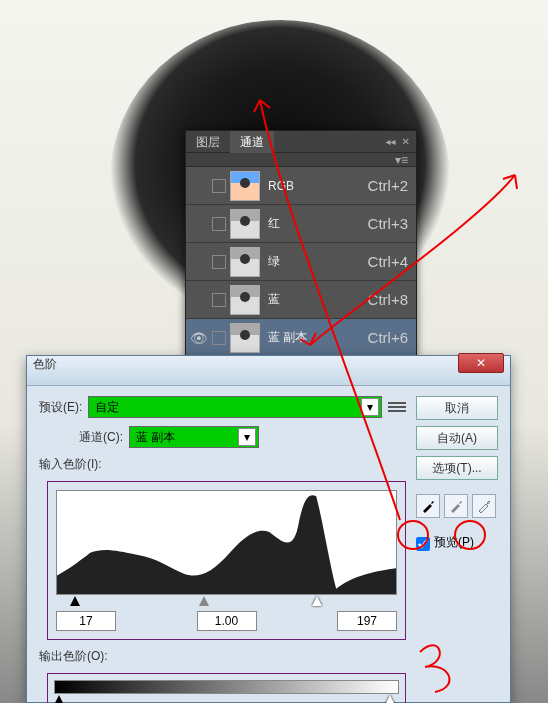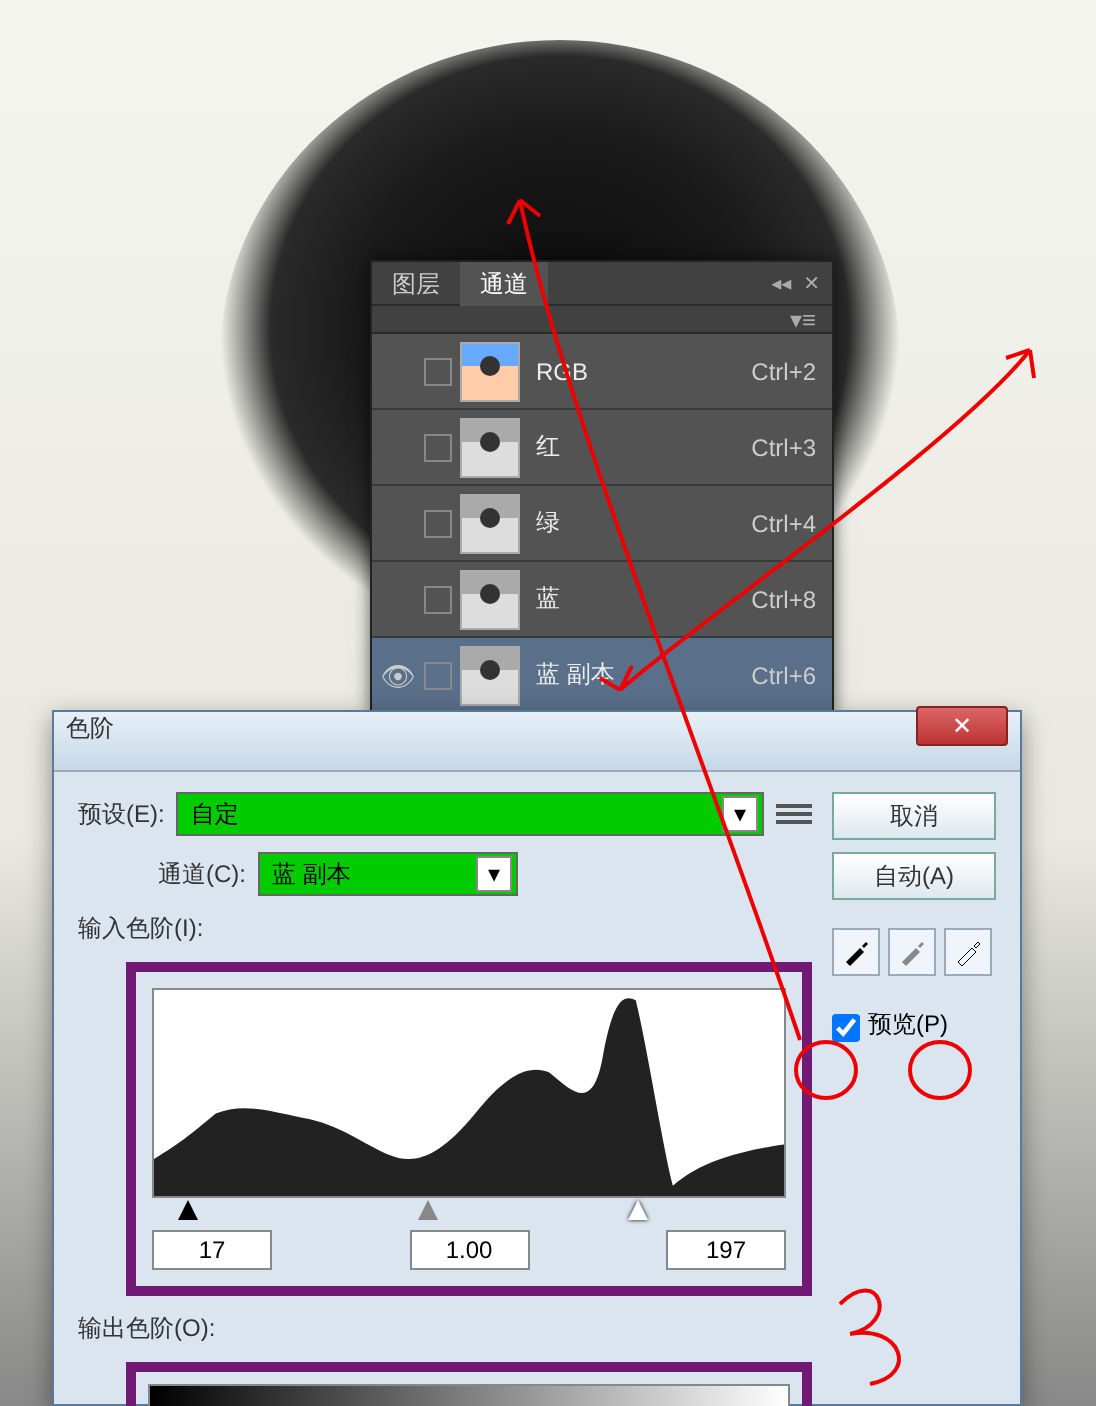--- a/index.html
+++ b/index.html
@@ -17,39 +17,39 @@
 .panel-icons span{cursor:pointer;font-size:10px}
 .channel-row{display:flex;align-items:center;height:38px;border-bottom:1px solid #3a3a3a;padding-right:8px}
 .channel-row.selected{background:#5a6f8a}
 .vis-col{width:26px;display:flex;justify-content:center;color:#ccc;font-size:14px}
 .chk{width:14px;height:14px;border:1px solid #888;margin:0 4px 0 0}
 .thumb{width:30px;height:30px;border:1px solid #aaa;background:#ddd;display:flex;align-items:center;justify-content:center;overflow:hidden;margin-right:8px}
 .thumb.rgb{background:linear-gradient(180deg,#6af 0%,#6af 40%,#fca 40%,#fca 100%)}
 .thumb.bw{background:linear-gradient(180deg,#aaa 0%,#aaa 40%,#ddd 40%,#ddd 100%)}
 .thumb .head{width:10px;height:10px;background:#333;border-radius:50%;margin-top:-6px}
 .ch-name{color:#eee;flex:1}
-.ch-short{color:#ccc;font-size:12px}
+.ch-short{color:#ccc;font-size:15px}
 
 
 .levels-dialog{position:absolute;top:355px;left:26px;width:485px;height:348px;background:#dbe5f0;border:1px solid #5a7a9a;box-shadow:0 4px 12px rgba(0,0,0,.4)}
 .titlebar{height:30px;background:linear-gradient(180deg,#e8f0f8,#c5d8e8);display:flex;align-items:flex-end;padding:12px 6px;border-bottom:1px solid #9ab}
 .titlebar-text{flex:1;color:#333}
 .win-close{width:46px;height:20px;background:linear-gradient(180deg,#d66,#b33);border:1px solid #822;border-radius:2px;display:flex;align-items:center;justify-content:center;color:#fff;cursor:pointer}
 .dlg-body{display:flex;padding:10px 12px;gap:10px}
 .dlg-left{flex:1}
 .dlg-right{width:82px;display:flex;flex-direction:column;gap:6px}
 .row{display:flex;align-items:center;margin-bottom:8px;gap:6px}
 .lbl{color:#333}
 .preset-select{flex:1;height:22px;background:#0c0;border:1px solid #666;display:flex;align-items:center;padding:0 6px;color:#000;position:relative}
 .preset-select .arrow{position:absolute;right:2px;width:18px;height:18px;background:#fff;border:1px solid #888;display:flex;align-items:center;justify-content:center}
 .channel-select{width:130px;height:22px;background:#0c0;border:1px solid #666;display:flex;align-items:center;padding:0 6px;color:#000;position:relative}
 .channel-select .arrow{position:absolute;right:2px;width:18px;height:18px;background:#fff;border:1px solid #888;display:flex;align-items:center;justify-content:center}
 .menu-icon{width:18px;height:18px;display:flex;flex-direction:column;justify-content:center;gap:2px;cursor:pointer}
 .menu-icon div{height:2px;background:#555}
-.group-frame{border:5px solid #701a75;padding:8px;margin-left:24px}
+.group-frame{border:1px solid #701a75;padding:8px;margin-left:8px}
 .histogram{width:100%;height:105px;background:#fff;border:1px solid #888;position:relative;overflow:hidden}
 .histo-svg{width:100%;height:100%}
 .slider-track{position:relative;height:14px}
 .tri{position:absolute;width:0;height:0;border-left:5px solid transparent;border-right:5px solid transparent;top:1px;cursor:pointer}
 .tri.black{border-bottom:10px solid #000}
 .tri.gray{border-bottom:10px solid #888}
 .tri.white{border-bottom:10px solid #fff;filter:drop-shadow(0 0 1px #000)}
 .num-row{display:flex;justify-content:space-between;margin-top:2px}
 .num-input{width:60px;height:20px;border:1px solid #888;background:#fff;text-align:center;line-height:18px}
 .output-grad{width:100%;height:14px;background:linear-gradient(90deg,#000,#fff);border:1px solid #888}
@@ -186,20 +186,21 @@
         <div class="slider-track">
           <div class="tri black" style="left:0%"></div>
           <div class="tri white" style="left:96%"></div>
         </div>
 
       </div>
     </div>
     <div class="dlg-right">
       <div class="btn">取消</div>
       <div class="btn">自动(A)</div>
+      <div class="btn">选项(T)...</div>
       <div class="eyedrop-row">
         <div class="eyedrop">
             <svg width="14" height="14">
               <path d="M2,12 L9,5 L11,7 L4,14 Z M10,4 L12,2 L13,3 L11,5 Z" fill="#000"></path>
             </svg>
           </div>
         <div class="eyedrop">
             <svg width="14" height="14">
               <path d="M2,12 L9,5 L11,7 L4,14 Z M10,4 L12,2 L13,3 L11,5 Z" fill="#888"></path>
             </svg>

